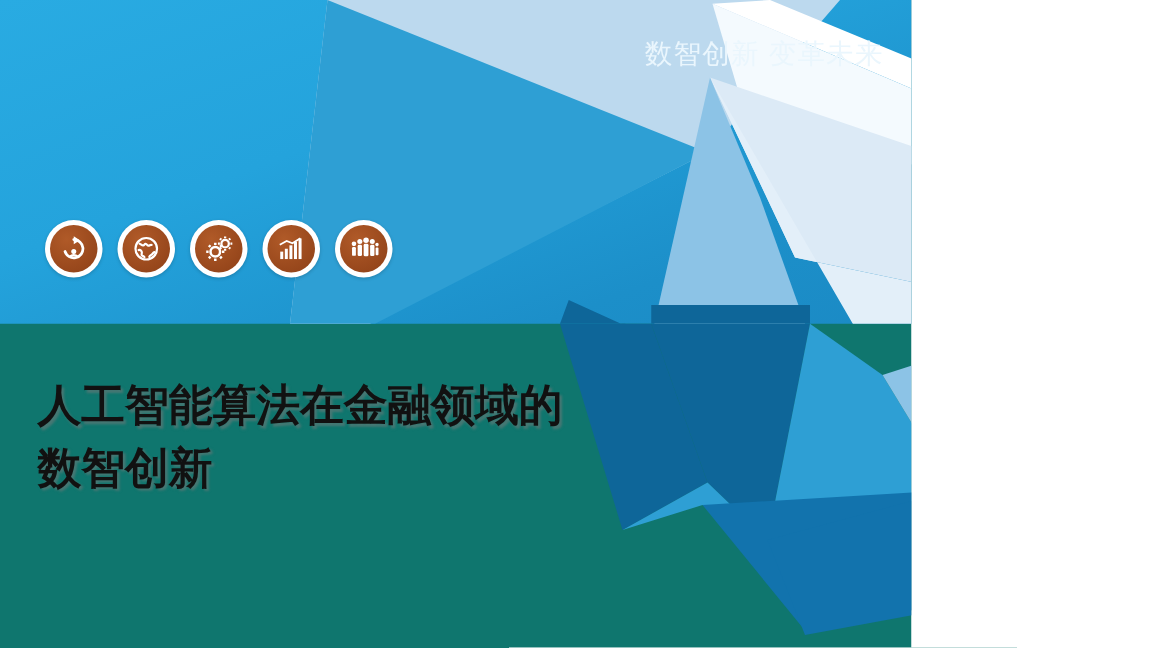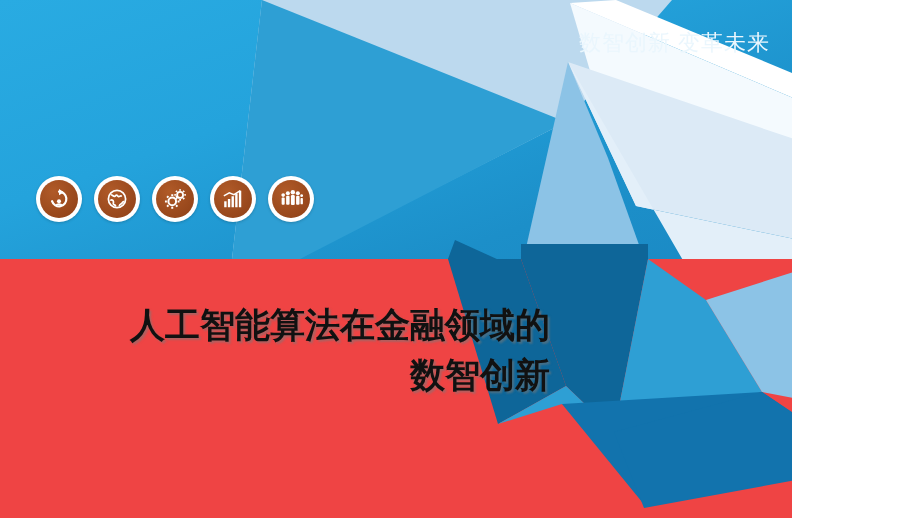--- a/index.html
+++ b/index.html
@@ -5,24 +5,24 @@
   html, body {
     margin: 0;
     padding: 0;
     background: #ffffff;
   }
   body {
     font-family: "Liberation Sans", "DejaVu Sans", sans-serif;
   }
   #slide {
     position: relative;
-    width: 792px;
+    width: 729px;
     height: 518px;
     overflow: hidden;
-    background: #ef4444;
+    background: #0f766e;
   }
   
   .band {
     position: absolute;
     left: 0;
     top: 0;
     width: 920px;
     height: 259px;
     background: linear-gradient(160deg, #29ABE2 0%, #24A3DC 35%, #1C8FC9 70%, #1A87C2 100%);
   }
@@ -83,21 +83,20 @@
     left: 30px;
     top: 300px;
     width: 520px;
     font-size: 35px;
     font-weight: bold;
     line-height: 50px;
     color: #111111;
     text-shadow: 2px 2px 2px rgba(120,120,120,0.55);
     letter-spacing: 0px;
     z-index: 12;
-    text-align: right;
   }
   .title .l2 { display: block; }
 </style>
 </head>
 <body>
 
 <div id="slide">
 
   <div class="band"></div>
 

